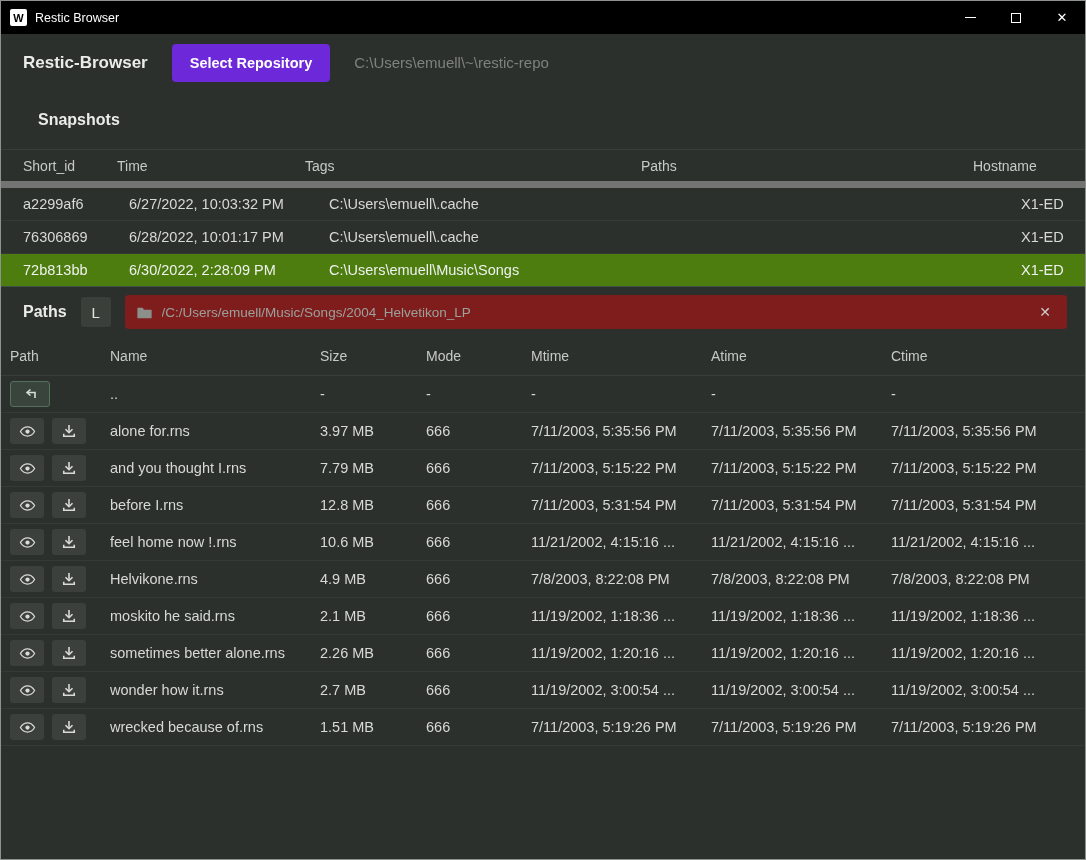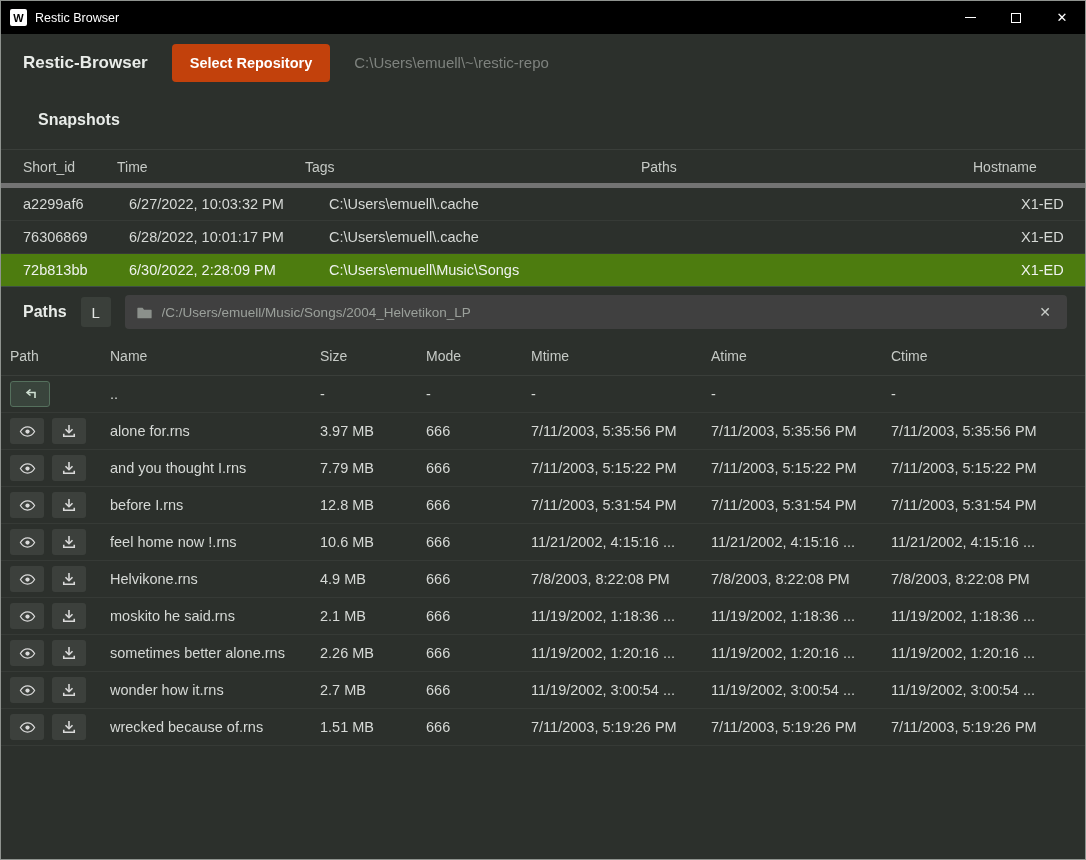--- a/index.html
+++ b/index.html
@@ -40,41 +40,41 @@
 
   
   .app-header {
     height: 57px; flex: 0 0 auto;
     display: flex; align-items: center; gap: 24px;
     padding: 0 22px;
   }
   .app-title { font-size: 17px; font-weight: bold; color: #e9ece9; }
   .select-repo-btn {
     height: 38px; padding: 0 18px;
-    background: #c2410c; color: #ffffff;
+    background: #6d28d9; color: #ffffff;
     border: none; border-radius: 4px;
     font-family: inherit; font-size: 14.5px; font-weight: bold;
     cursor: pointer;
   }
   .repo-path { font-size: 15px; color: #7e827e; }
 
   
   .section-heading-row {
     height: 58px; display: flex; align-items: center; padding: 0 22px; flex: 0 0 auto; margin-left: 15px;
   }
   .section-heading { font-size: 16px; font-weight: bold; color: #e9ece9; }
 
   
   .snap-grid {
     display: grid;
     grid-template-columns: 94px 188px 336px 332px 1fr;
     padding: 0 22px; align-items: center;
   }
   .snap-header {
-    height: 39px; border-top: 1px solid #3a3e3a; border-bottom: 5px solid #737373;
+    height: 39px; border-top: 1px solid #3a3e3a; border-bottom: 7px solid #737373;
     color: #c6cac6; font-size: 14px; flex: 0 0 auto;
   }
   .snap-row {
     height: 33px; border-bottom: 1px solid #363a36;
     font-size: 14.5px; color: #d6d9d6; cursor: pointer; flex: 0 0 auto; gap: 12px;
   }
   .snap-row.selected { background: #4d7c0f; color: #eef2ee; border-bottom-color: #3e4f44; }
   .cell { overflow: hidden; white-space: nowrap; padding-right: 10px; }
 
   
@@ -82,21 +82,21 @@
     height: 50px; display: flex; align-items: center; gap: 14px;
     padding: 0 18px 0 22px; flex: 0 0 auto;
   }
   .files-heading { font-size: 16px; font-weight: bold; color: #e9ece9; }
   .tree-btn {
     width: 30px; height: 30px; background: #3a3f3a; color: #e2e5e2;
     border: none; border-radius: 3px; font-family: inherit; font-size: 15px;
     display: flex; align-items: center; justify-content: center; cursor: pointer;
   }
   .path-bar {
-    flex: 1; height: 34px; background: #404040; border-radius: 4px;
+    flex: 1; height: 34px; background: #7f1d1d; border-radius: 4px;
     display: flex; align-items: center; gap: 10px; padding: 0 12px;
     font-size: 13.5px; color: #9ba09b; cursor: text;
   }
   .path-bar-value { flex: 1; overflow: hidden; white-space: nowrap; }
   .path-clear-btn {
     background: transparent; border: none; color: #c9cdc9;
     font-size: 14px; cursor: pointer; padding: 2px 4px; font-family: inherit;
   }
 
   

